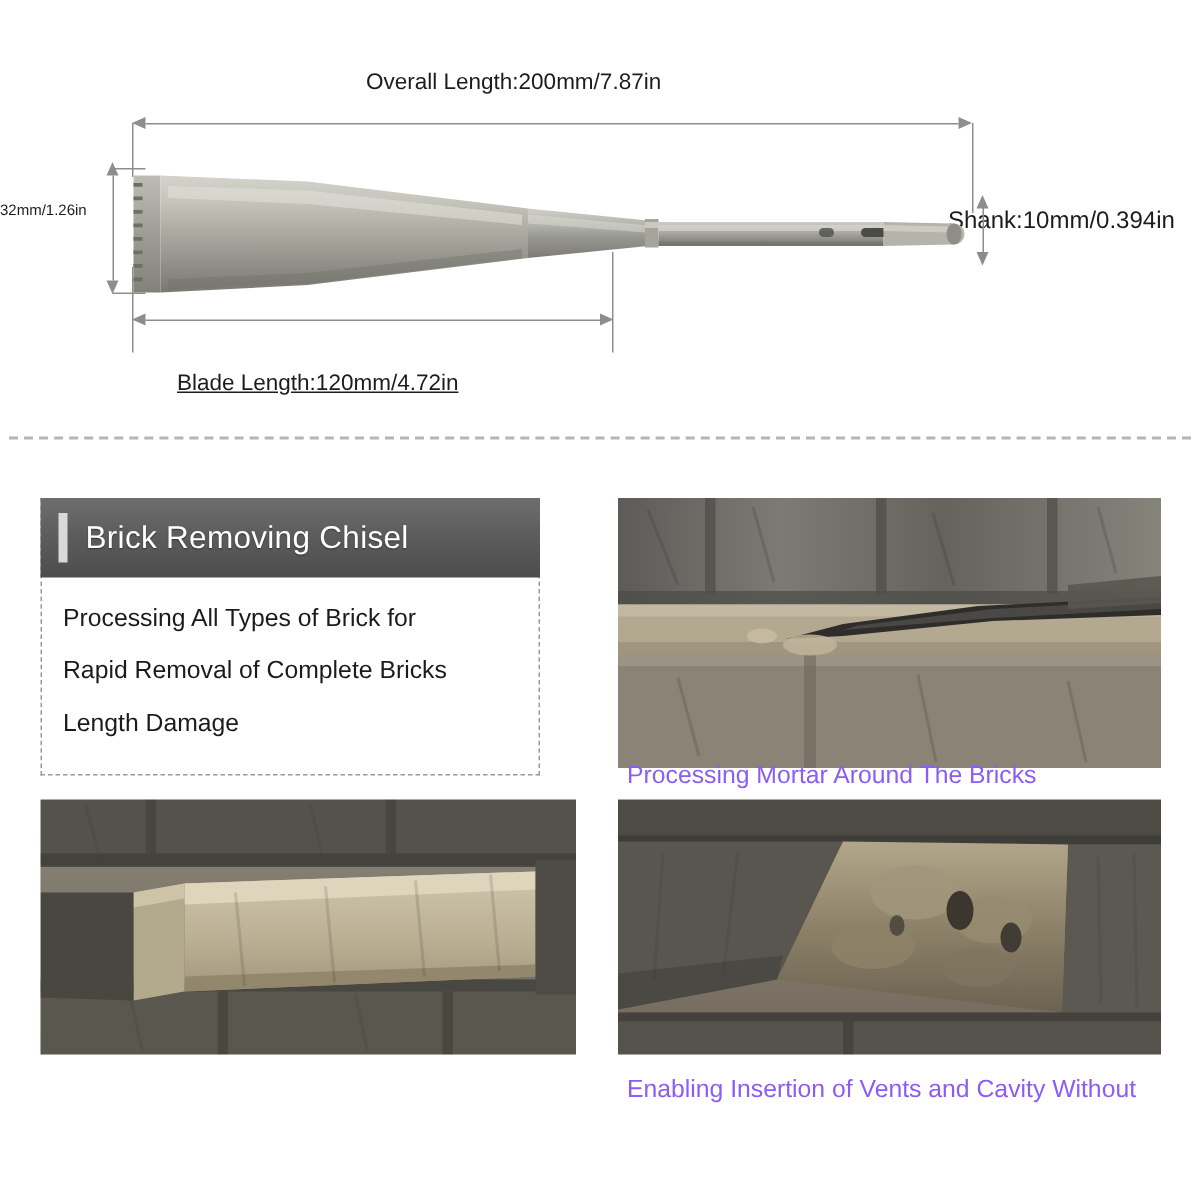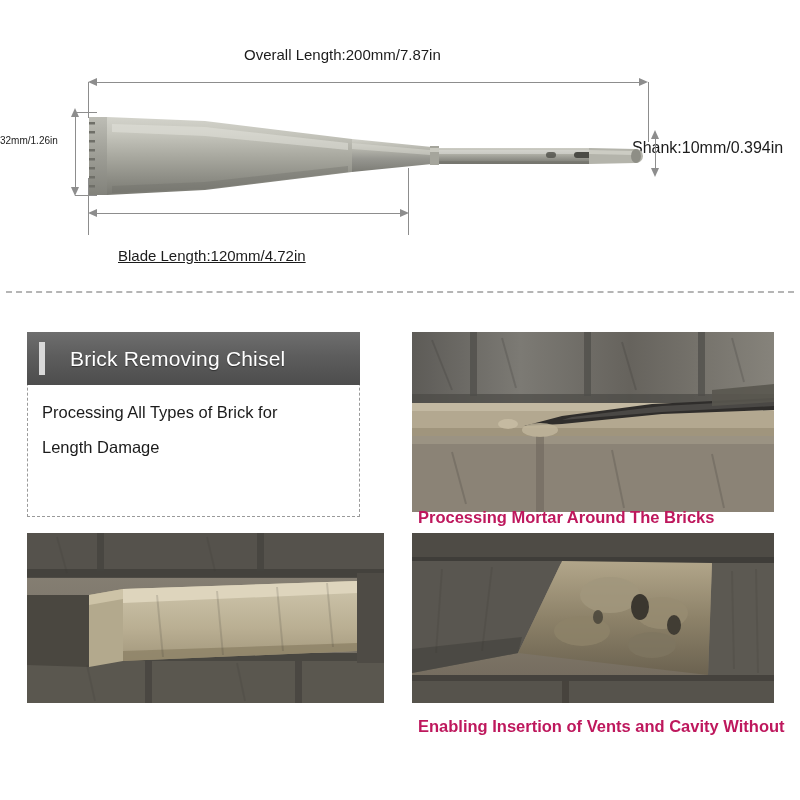--- a/index.html
+++ b/index.html
@@ -142,21 +142,20 @@
     height: 33px;
     background: #d9d9d9;
     margin-left: 12px;
     margin-right: 12px;
   }
   .textcard-title {
     color: #ffffff;
     font-size: 21px;
     letter-spacing: 0.2px;
     text-shadow: 0 1px 1px rgba(0,0,0,.45);
-    margin-left: 13px;
   }
   .textcard-body {
     position: absolute;
     left: 14px;
     top: 62px;
     width: 310px;
     font-size: 16.5px;
     line-height: 35px;
     color: #1b1b1b;
   }
@@ -168,23 +167,22 @@
     top: 0;
     width: 100%;
     height: 100%;
     overflow: hidden;
     background: #8a8276;
   }
   .caption {
     position: absolute;
     font-size: 16.5px;
     line-height: 25px;
-    color: #be185d;
+    color: #8b5cf6;
     width: 370px;
-    font-weight: bold;
   }
   .cap-tr { left: 418px; top: 505px; }
   .cap-bl { left: 30px; top: 714px; }
   .cap-br { left: 418px; top: 714px; }
 </style>
 </head>
 <body>
 
 <div class="page">
 
@@ -287,20 +285,21 @@
 
   <div class="grid">
 
     <div class="textcard">
       <div class="textcard-header">
         <div class="bar"></div>
         <div class="textcard-title">Brick Removing Chisel</div>
       </div>
       <div class="textcard-body">
         <div>Processing All Types of Brick for</div>
+        <div>Rapid Removal of Complete Bricks</div>
         <div>Length Damage</div>
       </div>
     </div>
 
     <div class="cell cell-tr">
       <div class="photo">
         <svg width="362" height="180" viewBox="0 0 362 180" preserveAspectRatio="none">
           <defs>
             <linearGradient id="p1bg" x1="0" y1="0" x2="0" y2="1">
               <stop offset="0%" stop-color="#6f6a63"></stop>

